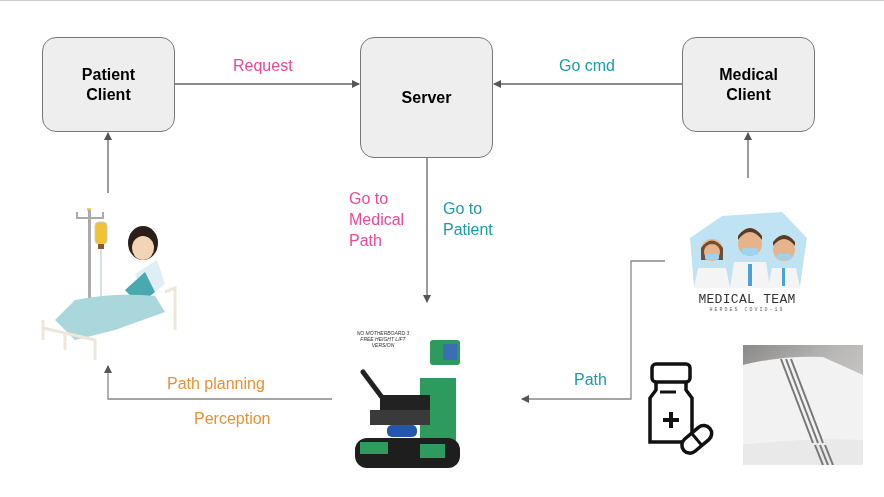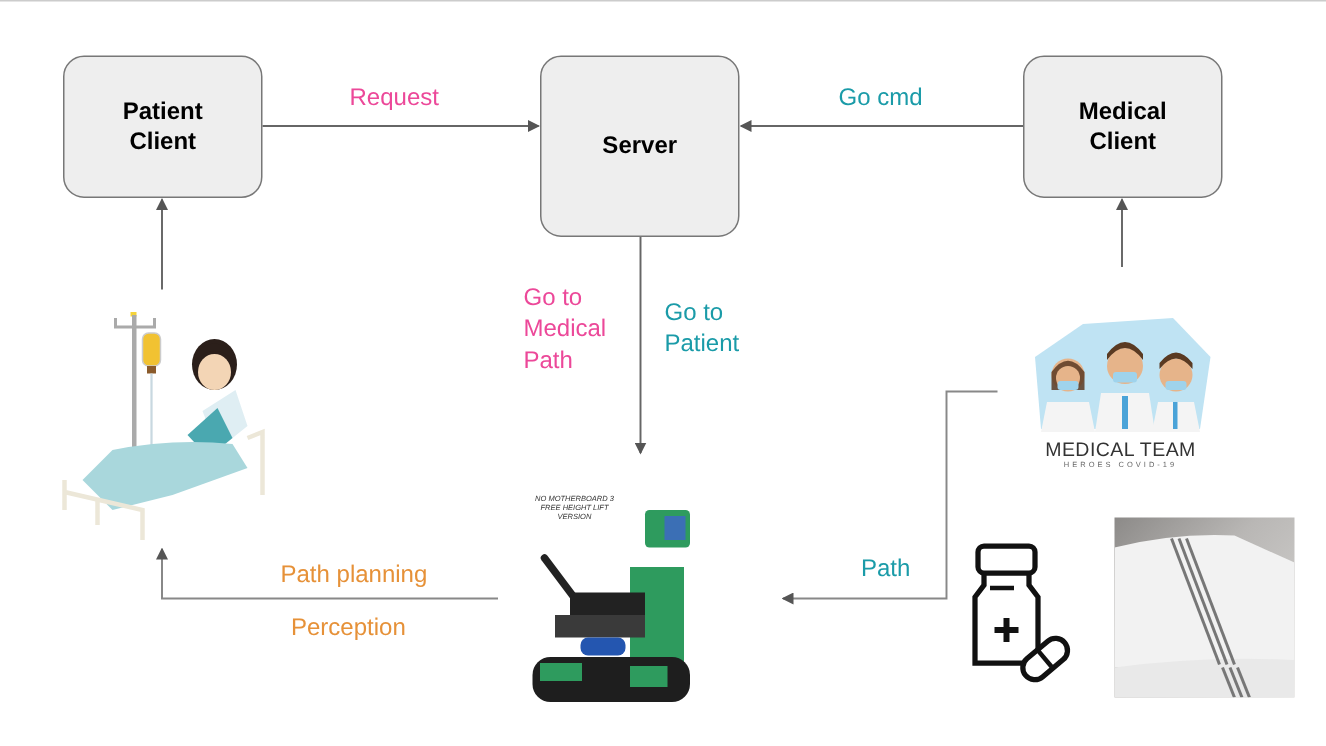--- a/index.html
+++ b/index.html
@@ -52,21 +52,21 @@
 <div class="lbl blue" style="left:349px;top:188px;">
   <div>Go to</div>
   <div>Medical</div>
   <div>Path</div>
 </div>
 <div class="lbl teal" style="left:443px;top:198px;">
   <div>Go to</div>
   <div>Patient</div>
 </div>
 <div class="lbl teal" style="left:574px;top:369px;">Path</div>
-<div class="lbl orange" style="left:167px;top:373px;margin-left:20px;">Path planning</div>
+<div class="lbl orange" style="left:167px;top:373px;">Path planning</div>
 <div class="lbl orange" style="left:194px;top:408px;">Perception</div>
 
 <svg class="img" style="left:35px;top:200px;" width="150" height="160" viewBox="0 0 150 160">
   <rect x="52" y="8" width="4" height="3" fill="#f5d33a"></rect>
   <rect x="53" y="10" width="3" height="108" fill="#aaaaaa"></rect>
   <path d="M42,12 L42,18 L68,18 L68,12" fill="none" stroke="#aaaaaa" stroke-width="2"></path>
   <rect x="60" y="22" width="12" height="22" rx="4" fill="#f1c232" stroke="#ccc"></rect>
   <rect x="63" y="44" width="6" height="5" fill="#8a5a2b"></rect>
   <line x1="66" y1="49" x2="66" y2="110" stroke="#c8d8e0" stroke-width="1.5"></line>
   <path d="M100,74 L122,60 L130,84 L110,100 Z" fill="#dfeef3"></path>
@@ -91,21 +91,21 @@
     <rect x="75" y="38" width="36" height="70" fill="#2e9b5e"></rect>
     <rect x="35" y="55" width="50" height="20" fill="#222"></rect>
     <rect x="25" y="70" width="60" height="15" fill="#3a3a3a"></rect>
     <rect x="42" y="85" width="30" height="12" fill="#2456b0" rx="5"></rect>
     <rect x="10" y="98" width="105" height="30" rx="12" fill="#1e1e1e"></rect>
     <rect x="15" y="102" width="28" height="12" fill="#2e9b5e"></rect>
     <rect x="75" y="104" width="25" height="14" fill="#2e9b5e"></rect>
   </svg>
 </div>
 
-<div class="img" style="left:682px;top:208px;width:130px;height:105px;">
+<div class="img" style="left:682px;top:208px;width:130px;height:105px;font-family:Liberation Mono, monospace;">
   <svg width="130" height="80" viewBox="0 0 130 80">
     <path d="M8,30 L40,8 L100,4 L125,30 L118,78 L12,78 Z" fill="#bfe3f3"></path>
     <circle cx="30" cy="42" r="11" fill="#e6b48a"></circle>
     <path d="M19,40 Q30,25 41,40 L41,52 L19,52 Z" fill="#5a3a22" opacity="0.85"></path>
     <circle cx="30" cy="44" r="8" fill="#e6b48a"></circle>
     <rect x="23" y="46" width="14" height="6" rx="2" fill="#9fd3ec"></rect>
     <path d="M12,80 L16,60 L44,60 L48,80 Z" fill="#f4f4f4"></path>
     <circle cx="68" cy="36" r="12" fill="#e6b48a"></circle>
     <path d="M56,32 Q68,16 80,32 L80,28 Q68,12 56,28 Z" fill="#5a3a22"></path>
     <rect x="60" y="40" width="16" height="7" rx="2" fill="#9fd3ec"></rect>

